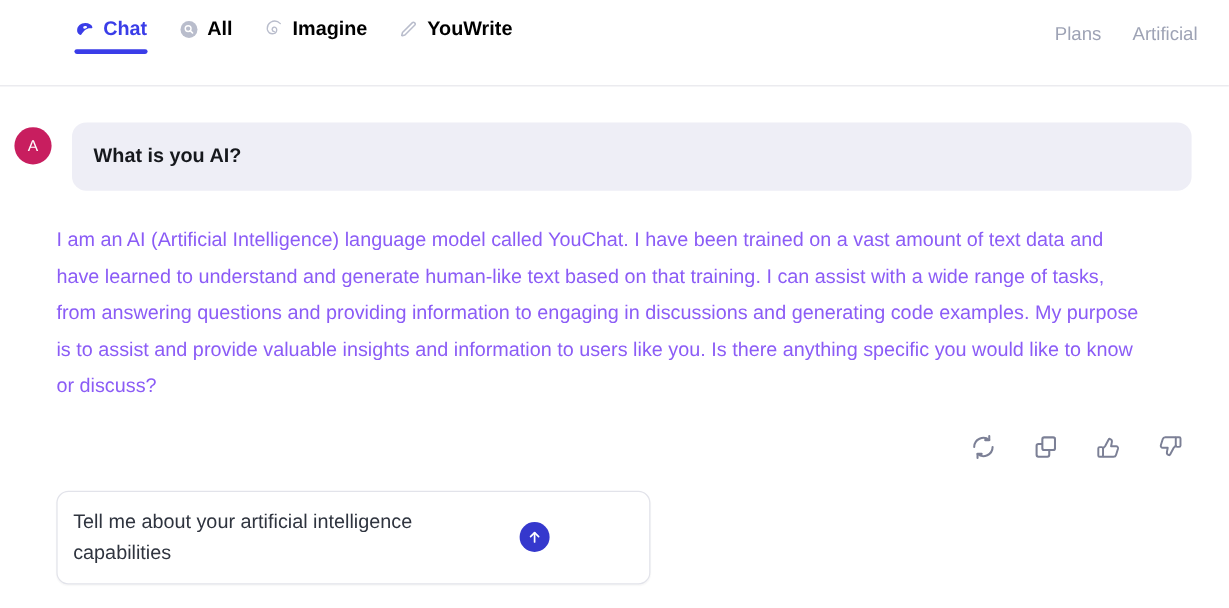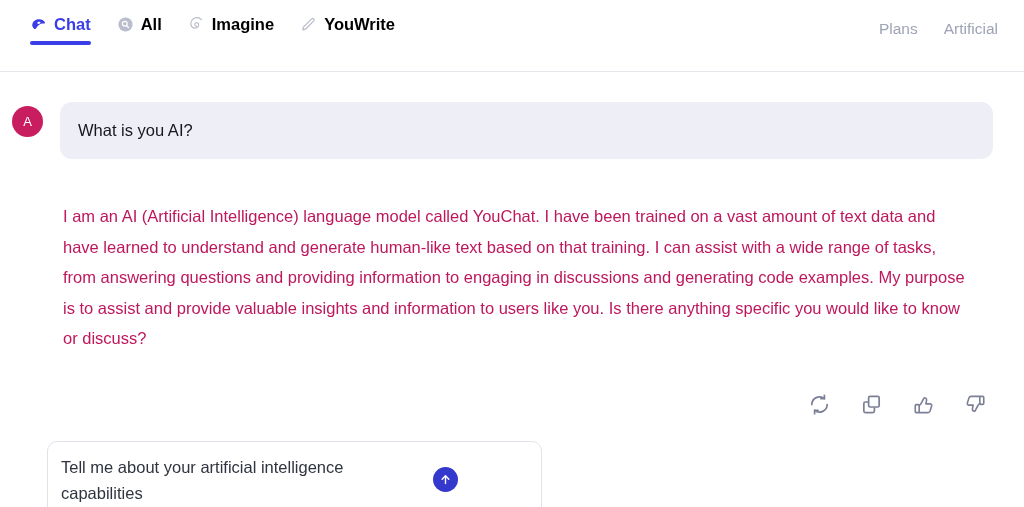--- a/index.html
+++ b/index.html
@@ -26,20 +26,21 @@
     justify-content: space-between;
     padding: 0;
     position: relative;
   }
   .tabs {
     display: flex;
     align-items: flex-start;
     gap: 26px;
     padding-left: 30px;
     padding-top: 16px;
+    margin-left: 32px;
   }
   .tab {
     display: flex;
     align-items: center;
     gap: 7px;
     font-size: 16.5px;
     font-weight: bold;
     color: #000000;
     cursor: pointer;
     position: relative;
@@ -118,30 +119,30 @@
     border-radius: 12px;
     min-height: 57px;
     box-sizing: border-box;
     display: flex;
     align-items: center;
     padding: 10px 18px;
   }
   .user-bubble .q-text {
     font-size: 16.5px;
     color: #16181d;
-    font-weight: normal;
+    font-weight: bold;
     line-height: 1.4;
   }
 
   .answer {
-    margin: 16px;
+    margin: 0;
     padding: 26px 30px 0 47px;
     font-size: 16.5px;
     line-height: 1.85;
-    color: #be185d;
+    color: #8b5cf6;
     max-width: 985px;
     box-sizing: border-box;
   }
 
   
   .actions {
     display: flex;
     justify-content: flex-end;
     align-items: center;
     gap: 22px;

